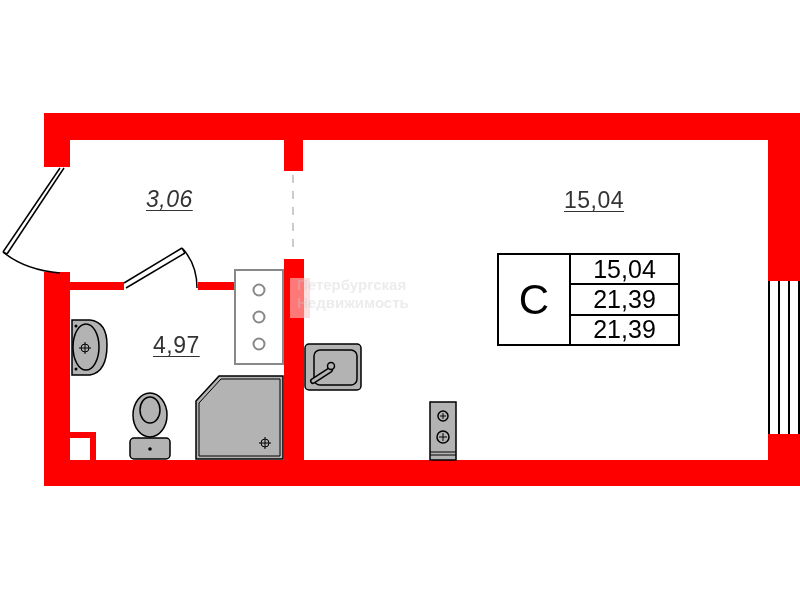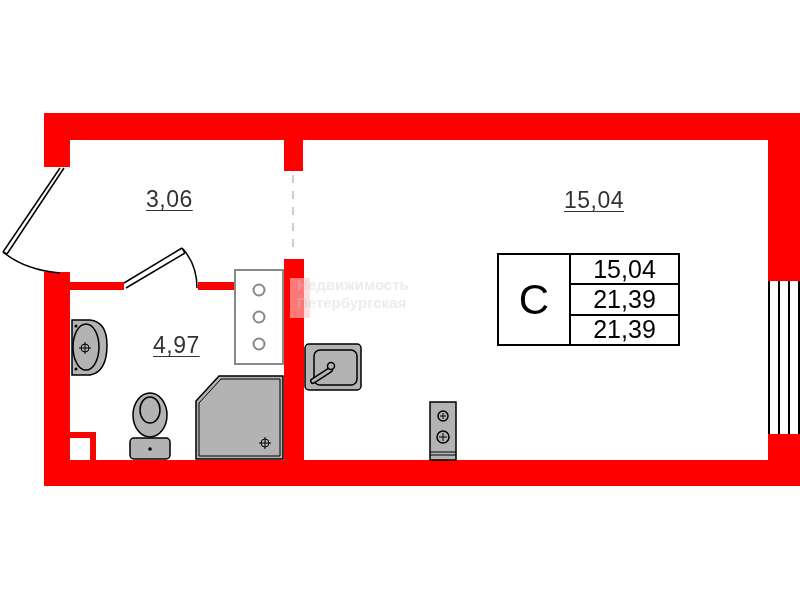--- a/index.html
+++ b/index.html
@@ -26,22 +26,22 @@
 <div class="wall" style="left:768px; top:434px; width:32px; height:52px;"></div>
 <div class="wall" style="left:284px; top:113px; width:19px; height:58px;"></div>
 <div class="wall" style="left:284px; top:259px; width:20px; height:227px;"></div>
 <div class="wall" style="left:70px; top:282px; width:54px; height:8px;"></div>
 <div class="wall" style="left:198px; top:282px; width:36px; height:8px;"></div>
 <div class="wall" style="left:70px; top:432px; width:26px; height:6px;"></div>
 <div class="wall" style="left:90px; top:432px; width:6px; height:28px;"></div>
 
 <div class="watermark-logo"></div>
 <div class="watermark">
+  <div>Петербургская</div>
   <div>Недвижимость</div>
-  <div>Петербургская</div>
 </div>
 
 <svg width="800" height="600" viewBox="0 0 800 600">
 
   <line x1="293" y1="175" x2="293" y2="255" stroke="#cccccc" stroke-width="2" stroke-dasharray="8,8"></line>
 
   <g>
     <line x1="60" y1="168" x2="3" y2="252" stroke="#000" stroke-width="1.5"></line>
     <line x1="64" y1="168" x2="7" y2="254" stroke="#000" stroke-width="1.5"></line>
     <line x1="3" y1="252" x2="7" y2="254" stroke="#000" stroke-width="1.5"></line>
@@ -109,21 +109,21 @@
     <line x1="430" y1="455" x2="456" y2="455" stroke="#000" stroke-width="1"></line>
     <circle cx="443" cy="416" r="5" fill="none" stroke="#000" stroke-width="1.5"></circle>
     <line x1="440" y1="416" x2="446" y2="416" stroke="#000" stroke-width="1"></line>
     <line x1="443" y1="413" x2="443" y2="419" stroke="#000" stroke-width="1"></line>
     <circle cx="443" cy="437" r="6" fill="none" stroke="#000" stroke-width="1.5"></circle>
     <line x1="439" y1="437" x2="447" y2="437" stroke="#000" stroke-width="1"></line>
     <line x1="443" y1="433" x2="443" y2="441" stroke="#000" stroke-width="1"></line>
   </g>
 </svg>
 
-<div class="room-label" style="left:146px; top:186px;">3,06</div>
+<div class="room-label" style="left:146px; top:186px;font-style:italic;">3,06</div>
 <div class="room-label" style="left:153px; top:332px;">4,97</div>
 <div class="room-label" style="left:564px; top:187px;">15,04</div>
 
 <div class="legend">
   <div class="legend-letter">С</div>
   <div class="legend-values">
     <div class="legend-cell">15,04</div>
     <div class="legend-cell">21,39</div>
     <div class="legend-cell">21,39</div>
   </div>

